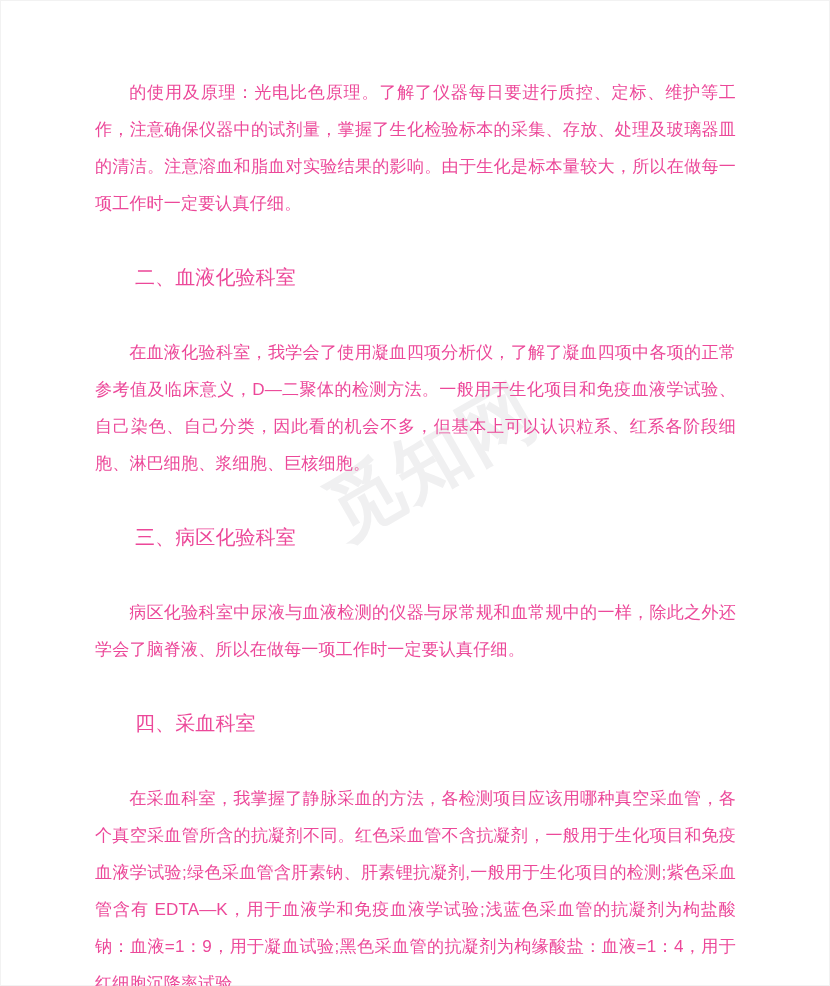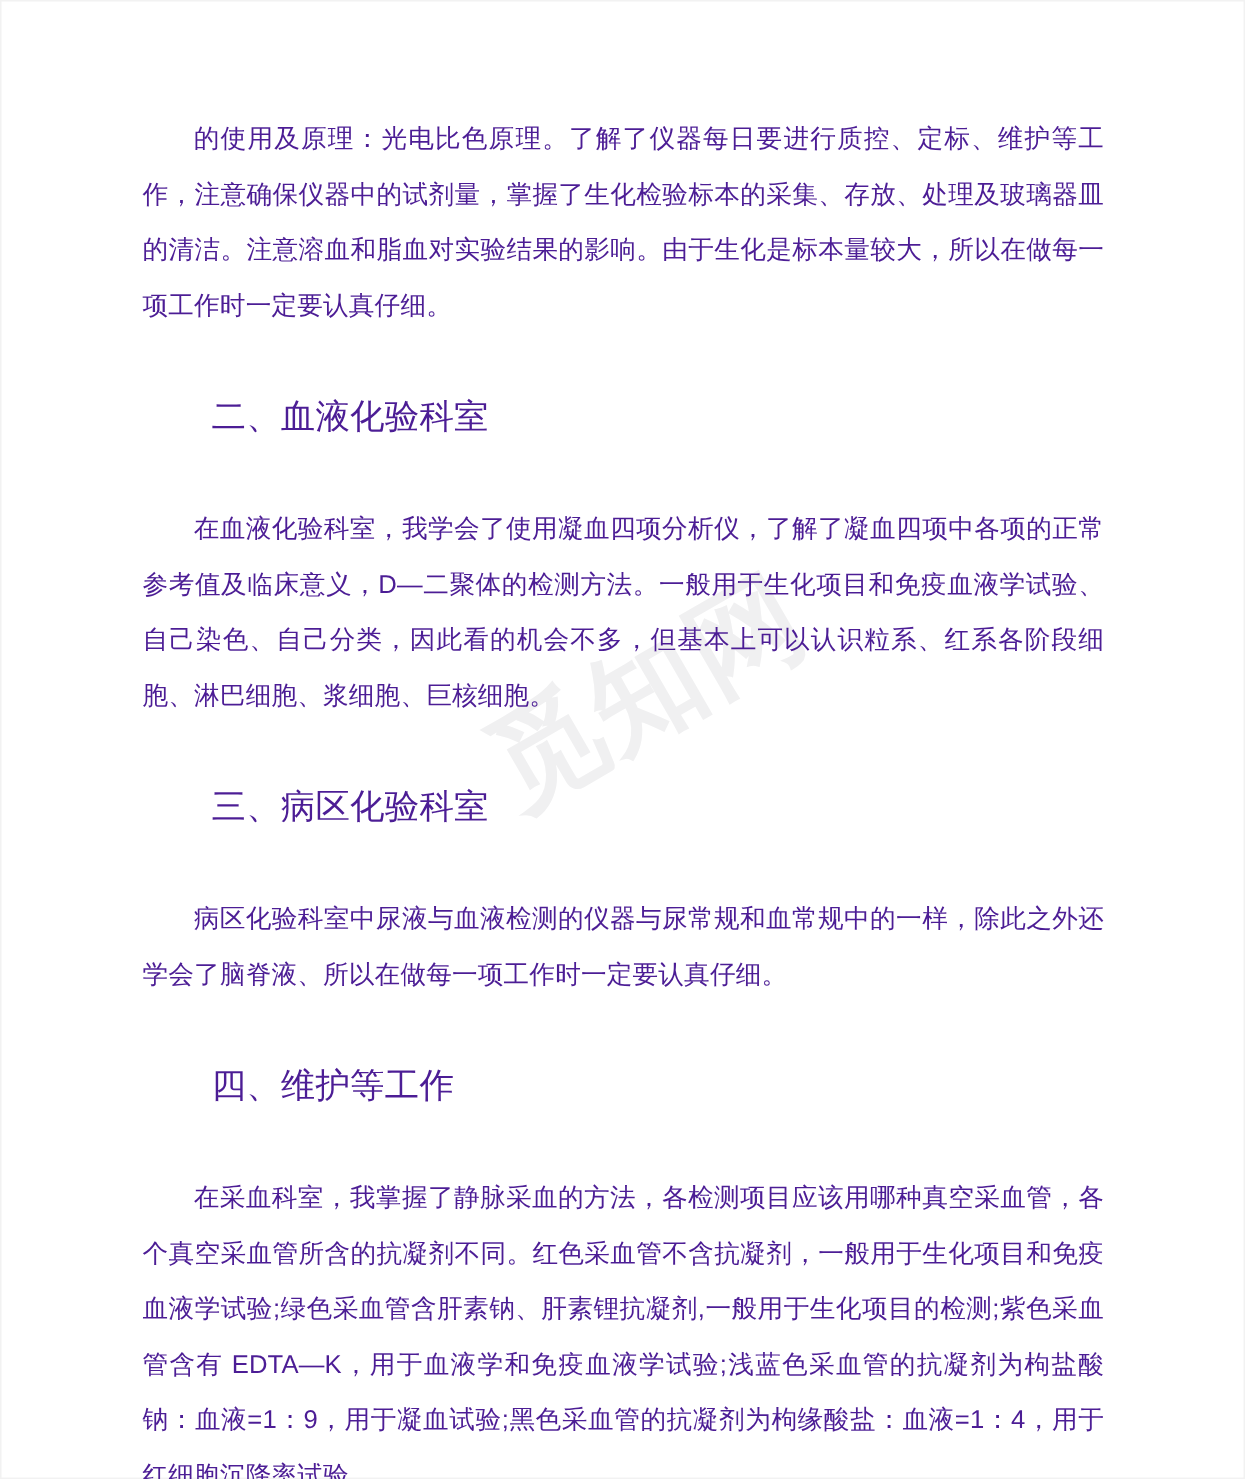--- a/index.html
+++ b/index.html
@@ -48,33 +48,33 @@
   }
   .content {
     position: absolute;
     left: 95px;
     top: 74px;
     width: 641px;
     z-index: 1;
   }
   .para {
     margin: 0;
-    color: #4c1d95;
+    color: #ec4899;
     font-size: 17.1px;
     line-height: 37px;
     text-align: justify;
     text-justify: inter-ideograph;
     letter-spacing: 0.1px;
   }
   .para.body {
     text-indent: 2em;
   }
   .para.heading {
     text-indent: 2em;
-    font-size: 23px;
+    font-size: 20px;
   }
   .gap-heading-top {
     height: 37px;
   }
   .gap-heading-bottom {
     height: 38px;
   }
 </style>
 </head>
 <body>
@@ -100,20 +100,20 @@
     <div class="gap-heading-top"></div>
 
     <p class="para heading">三、病区化验科室</p>
 
     <div class="gap-heading-bottom"></div>
 
     <p class="para body">病区化验科室中尿液与血液检测的仪器与尿常规和血常规中的一样，除此之外还学会了脑脊液、所以在做每一项工作时一定要认真仔细。</p>
 
     <div class="gap-heading-top"></div>
 
-    <p class="para heading">四、维护等工作</p>
+    <p class="para heading">四、采血科室</p>
 
     <div class="gap-heading-bottom"></div>
 
     <p class="para body">在采血科室，我掌握了静脉采血的方法，各检测项目应该用哪种真空采血管，各个真空采血管所含的抗凝剂不同。红色采血管不含抗凝剂，一般用于生化项目和免疫血液学试验;绿色采血管含肝素钠、肝素锂抗凝剂,一般用于生化项目的检测;紫色采血管含有 EDTA—K，用于血液学和免疫血液学试验;浅蓝色采血管的抗凝剂为枸盐酸钠：血液=1：9，用于凝血试验;黑色采血管的抗凝剂为枸缘酸盐：血液=1：4，用于红细胞沉降率试验。</p>
 
   </div>
 </div>
 
 </body></html>

